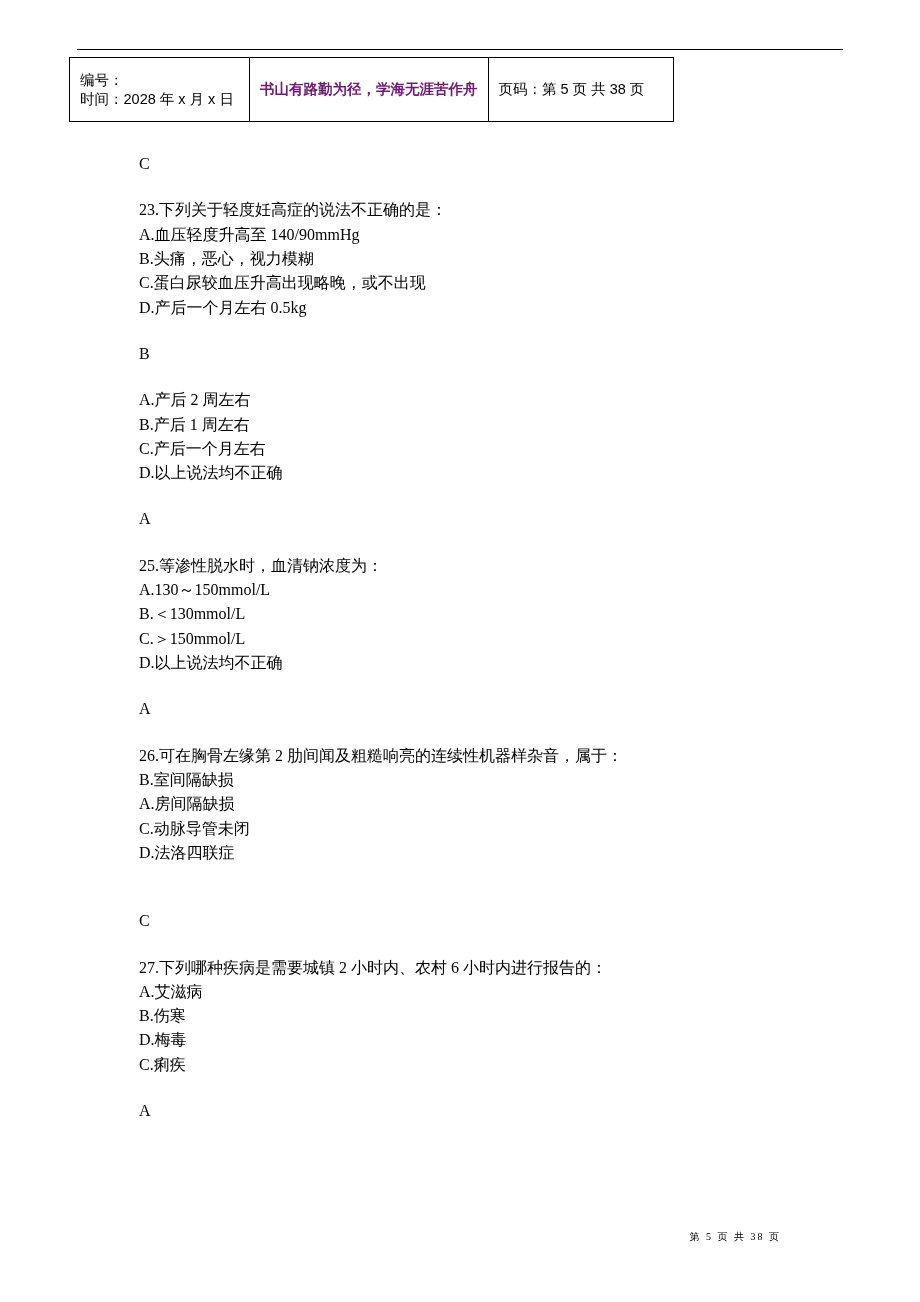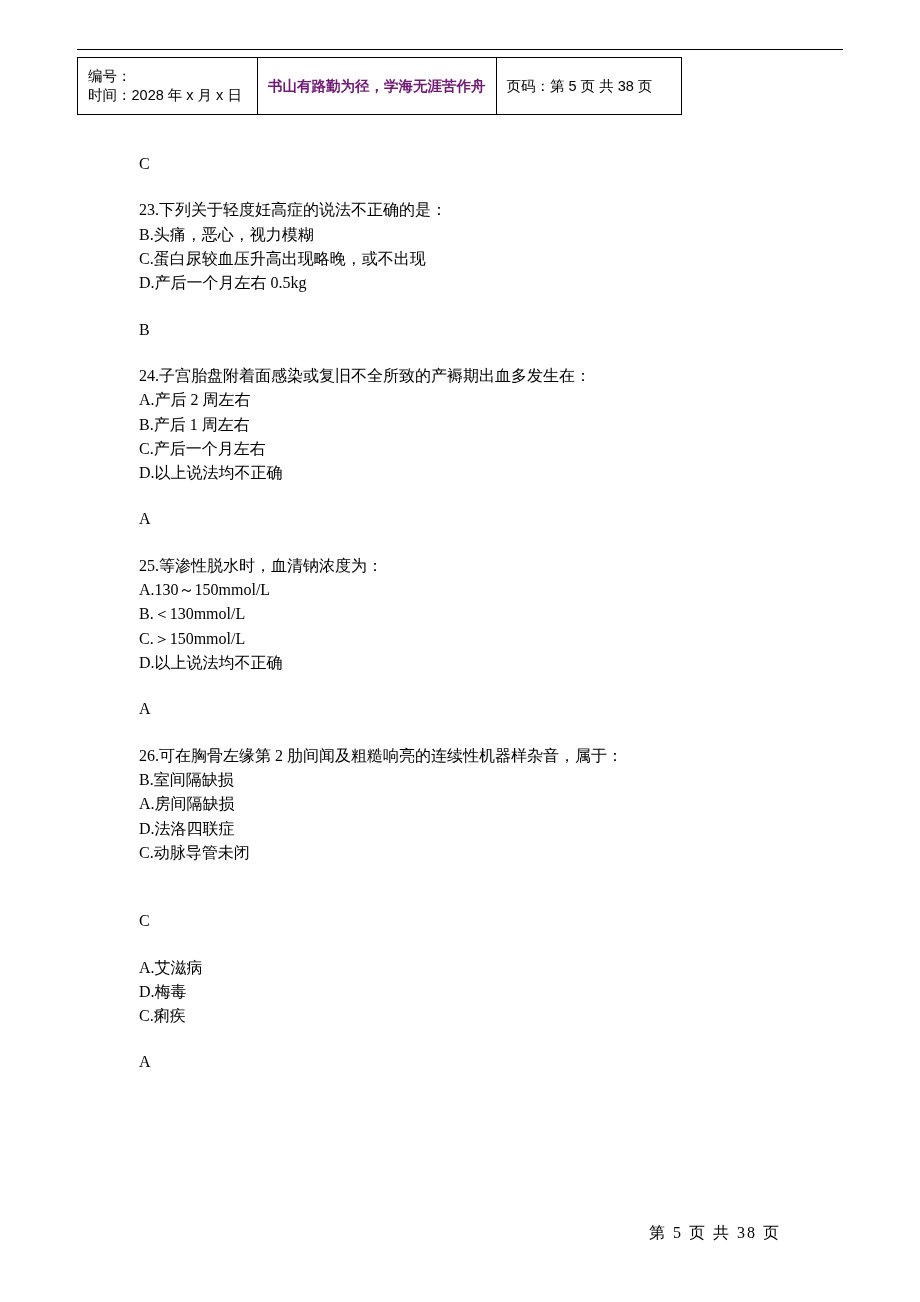--- a/index.html
+++ b/index.html
@@ -19,24 +19,24 @@
     .header-line {
       position: absolute;
       top: 49px;
       left: 77px;
       right: 77px;
       border-top: 1.5px solid #000;
     }
     .header-table {
       position: absolute;
       top: 57px;
-      left: 77px;
+      left: 69px;
       right: 77px;
       border-collapse: collapse;
-      height: 58px;
+      height: 65px;
     }
     .header-table td {
       border: 1px solid #000;
       vertical-align: middle;
       padding: 4px 10px;
       font-size: 14.5px;
     }
     .header-left {
       width: 180px;
       font-family: "Microsoft YaHei", sans-serif;
@@ -63,21 +63,21 @@
       margin-bottom: 22px;
     }
     .answer {
       margin-bottom: 22px;
     }
     .footer {
       position: absolute;
       bottom: 58px;
       right: 139px;
       font-family: "SimSun", serif;
-      font-size: 16px;
+      font-size: 10px;
       letter-spacing: 2px;
     }
   </style>
 </head>
 <body>
 
 <div class="header-line"></div>
 
 <table class="header-table">
   <tbody>
@@ -95,56 +95,58 @@
   </tr>
 </tbody>
   </table>
 
 <div class="content">
 
   <div class="answer">C</div>
 
   <div class="block">
     <div>23.下列关于轻度妊高症的说法不正确的是：</div>
+    <div>A.血压轻度升高至 140/90mmHg</div>
     <div>B.头痛，恶心，视力模糊</div>
     <div>C.蛋白尿较血压升高出现略晚，或不出现</div>
     <div>D.产后一个月左右 0.5kg</div>
   </div>
   <div class="answer">B</div>
 
   <div class="block">
-    <div> 24.子宫胎盘附着面感染或复旧不全所致的产褥期出血多发生在：</div>
     <div>A.产后 2 周左右</div>
     <div>B.产后 1 周左右</div>
     <div>C.产后一个月左右</div>
     <div>D.以上说法均不正确</div>
   </div>
   <div class="answer">A</div>
 
   <div class="block">
     <div> 25.等渗性脱水时，血清钠浓度为：</div>
     <div>A.130～150mmol/L</div>
     <div>B.＜130mmol/L</div>
     <div>C.＞150mmol/L</div>
     <div>D.以上说法均不正确</div>
   </div>
   <div class="answer">A</div>
 
   <div class="block">
     <div>26.可在胸骨左缘第 2 肋间闻及粗糙响亮的连续性机器样杂音，属于：</div>
     <div>B.室间隔缺损</div>
     <div>A.房间隔缺损</div>
+    <div>C.动脉导管未闭</div>
     <div>D.法洛四联症</div>
-    <div>C.动脉导管未闭</div>
   </div>
   <div style="height:22px"></div>
   <div class="answer">C</div>
 
   <div class="block">
+    <div> 27.下列哪种疾病是需要城镇 2 小时内、农村 6 小时内进行报告的：</div>
     <div>A.艾滋病</div>
+    <div>B.伤寒</div>
     <div>D.梅毒</div>
     <div>C.痢疾</div>
   </div>
   <div class="answer">A</div>
 
 </div>
 
 <div class="footer">第 5 页 共 38 页</div>
 
 </body></html>

